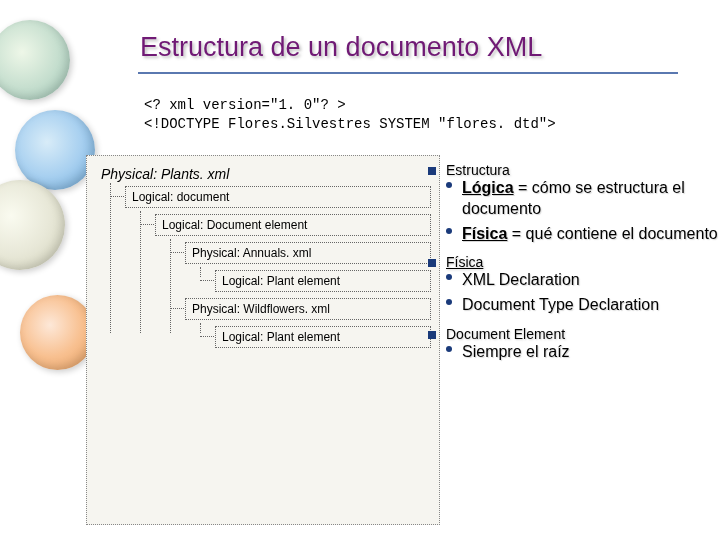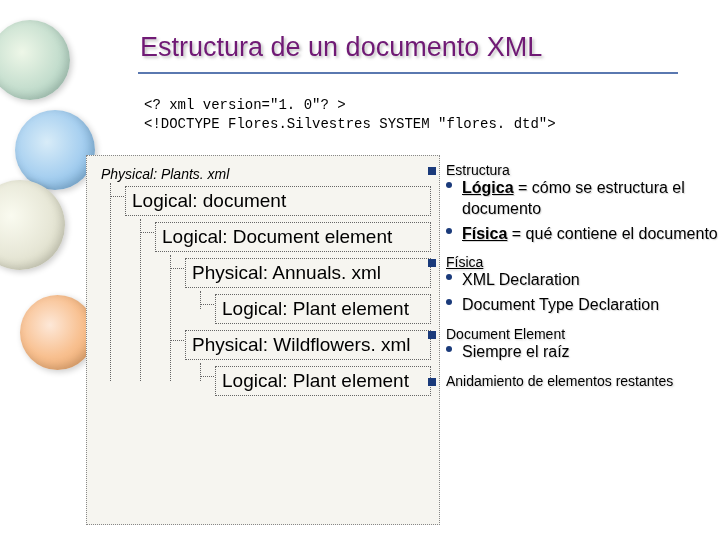--- a/index.html
+++ b/index.html
@@ -64,21 +64,21 @@
   border: 1px dotted #888;
   background: #f6f5f0;
   padding: 6px 8px;
   box-sizing: border-box;
 }
 .tree-node {
   border: 1px dotted #666;
   background: #f6f5f0;
   padding: 3px 6px;
   font-family: Arial, sans-serif;
-  font-size: 19px;
+  font-size: 12px;
   margin-bottom: 6px;
 }
 .tree-root {
   font-style: italic;
   font-size: 14px;
   padding: 4px 6px;
   border: none;
   background: transparent;
 }
 .tree-children {
@@ -199,15 +199,14 @@
         <li><span class="i">XML Declaration</span></li>
         <li><span class="i">Document Type Declaration</span></li>
       </ul>
     </li>
     <li>
       <span>Document Element</span>
       <ul class="lev2">
         <li>Siempre el raíz</li>
       </ul>
     </li>
-    <li><span>Anidamiento de elementos restantes</span></li>
   </ul>
 </div>
 
 </body></html>

